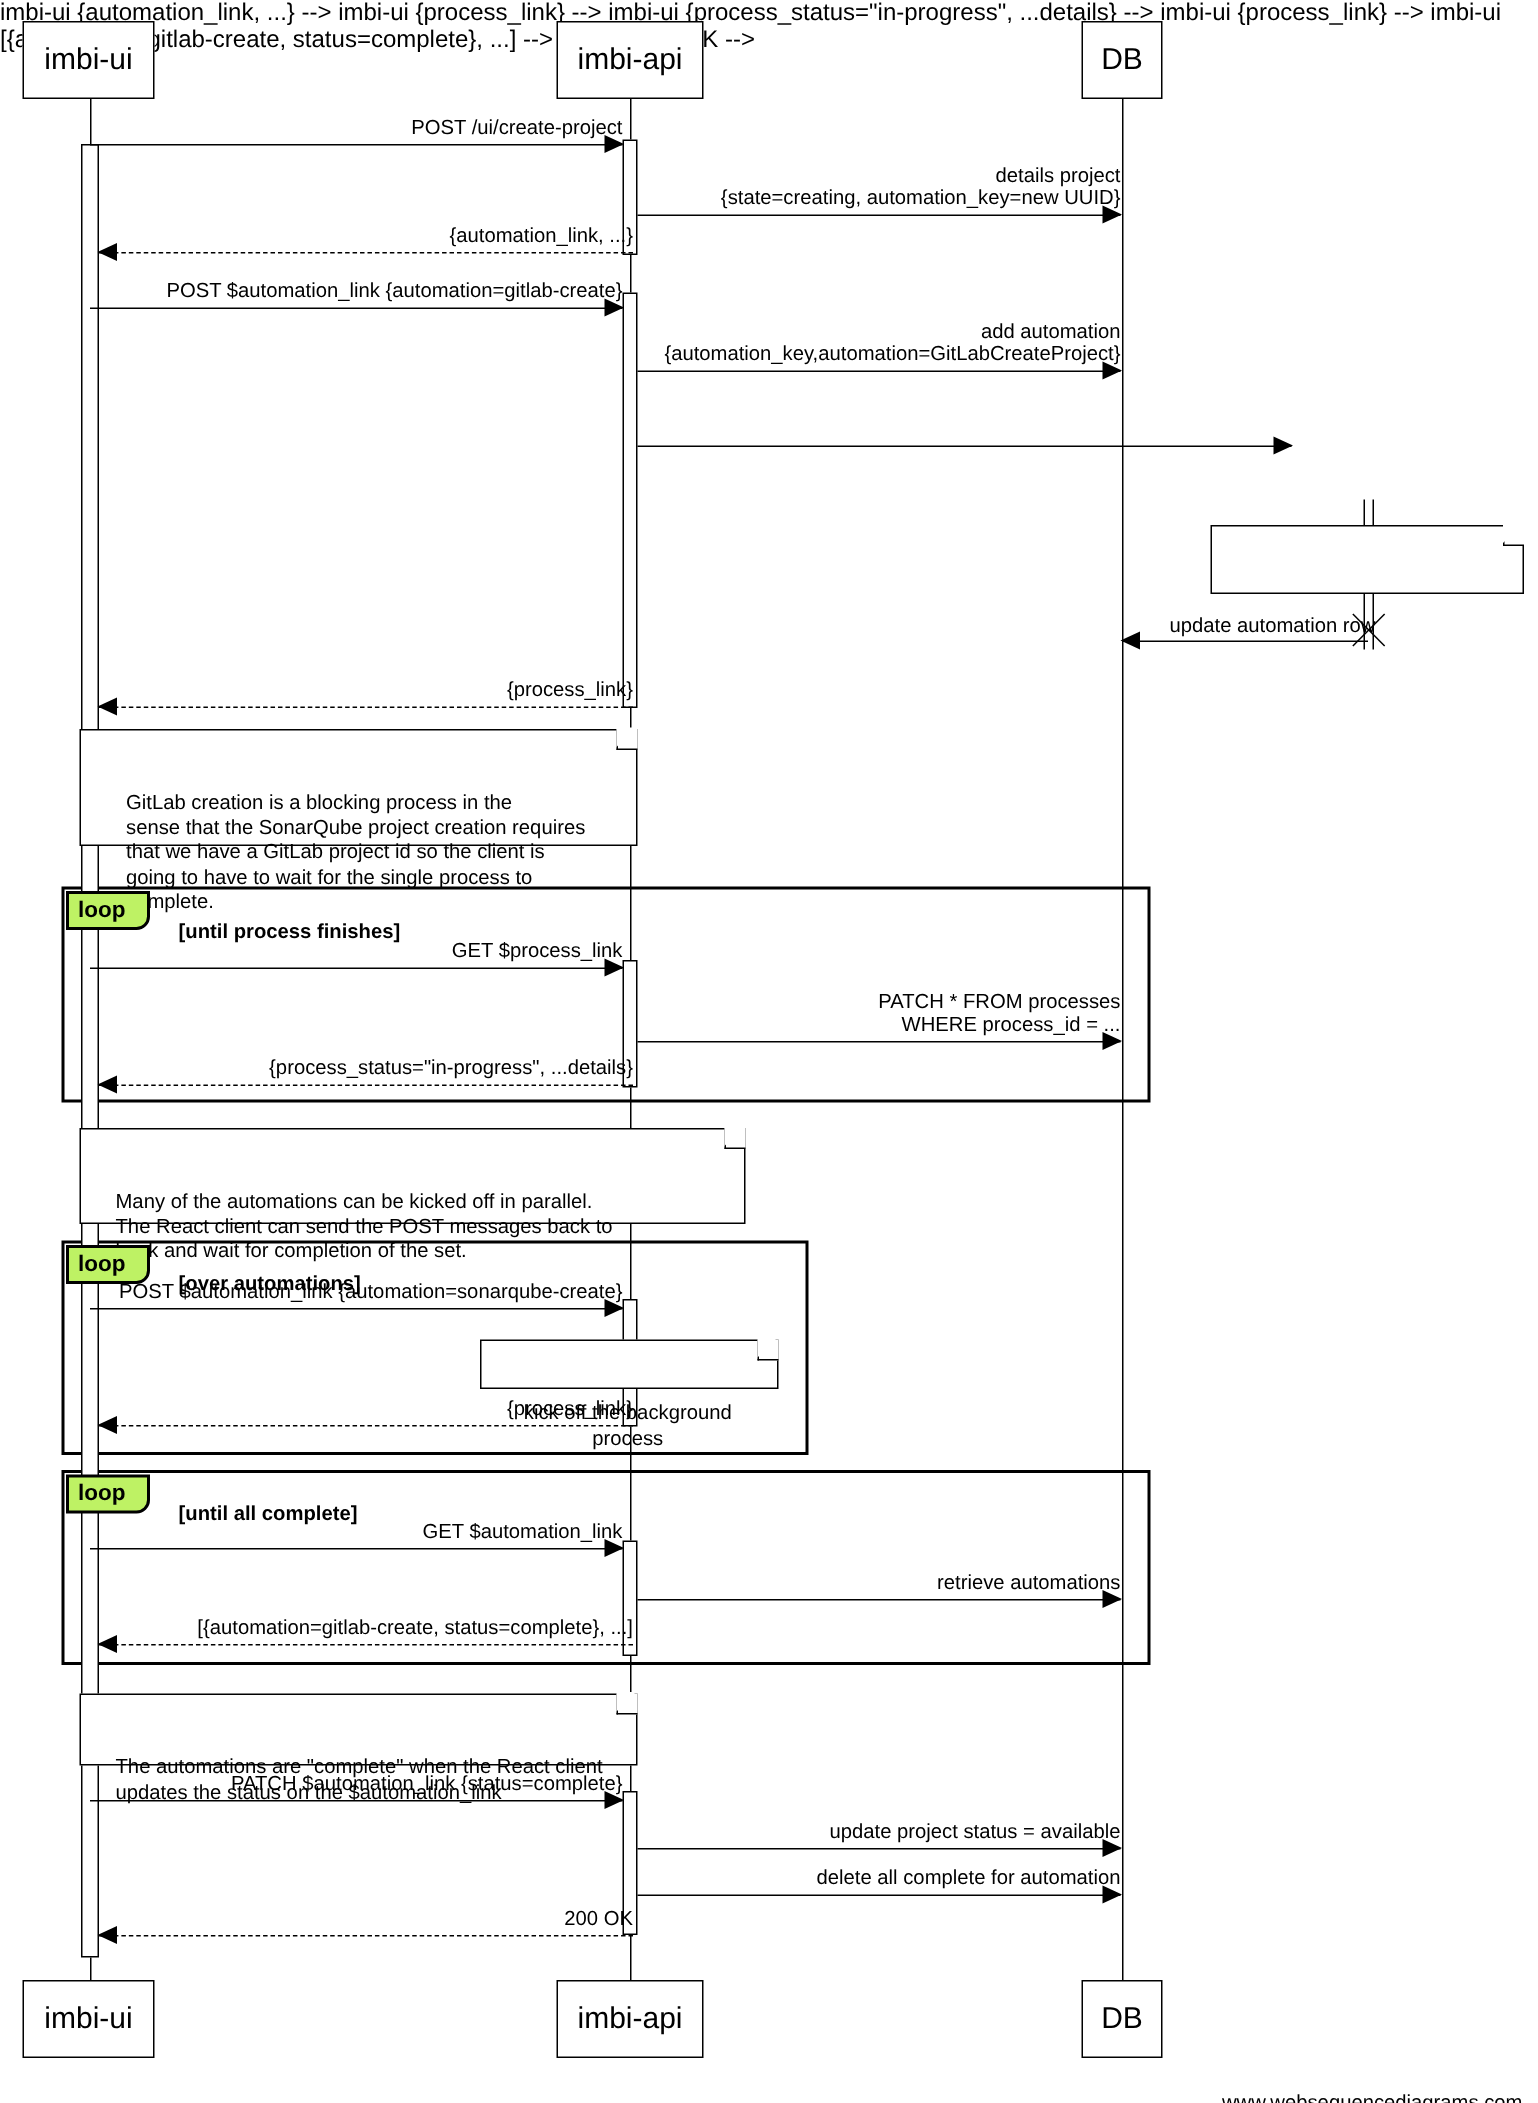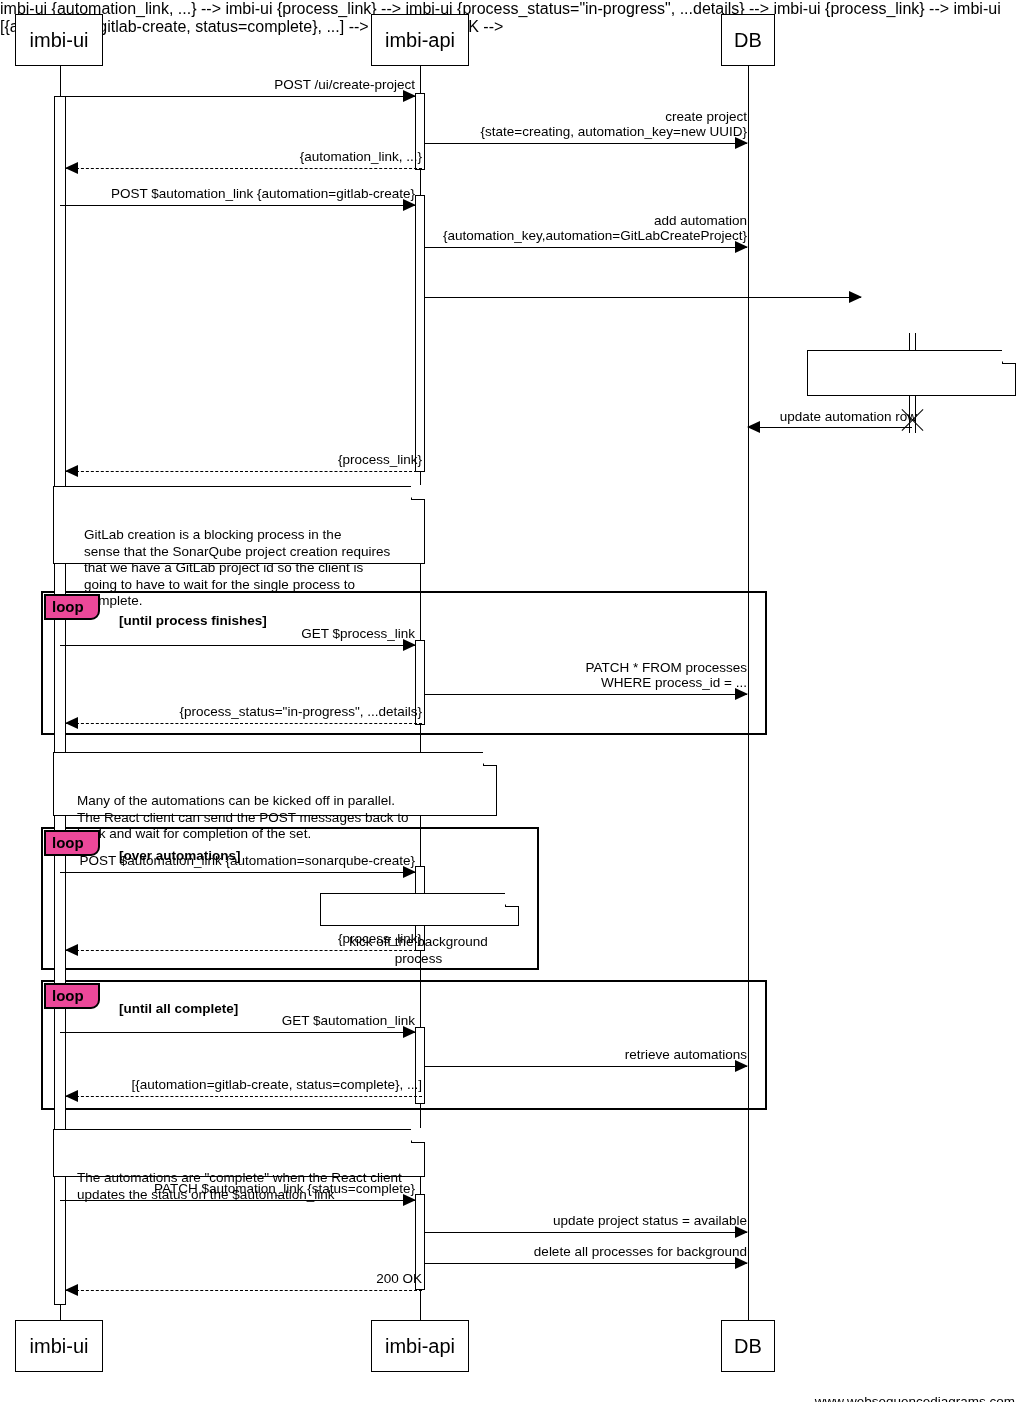--- a/index.html
+++ b/index.html
@@ -120,21 +120,21 @@
     position: absolute;
     box-sizing: border-box;
     border: 2px solid #000;
     background: transparent;
     z-index: 3;
   }
   .frame-tab {
     position: absolute;
     box-sizing: border-box;
     border: 2px solid #000;
-    background: #ec4899;
+    background: #bef264;
     font-size: 15px;
     font-weight: bold;
     line-height: 1;
     padding: 3px 14px 4px 6px;
     border-bottom-right-radius: 9px;
     z-index: 8;
   }
   .frame-cond {
     position: absolute;
     font-size: 13.5px;
@@ -236,21 +236,21 @@
   <div class="msg to-right" style="left:60px; top:96px; width:355px;">
     <div class="line"></div>
     <div class="head"></div>
     <div class="label">POST /ui/create-project</div>
   </div>
 
   
   <div class="msg to-right" style="left:425px; top:143px; width:322px;">
     <div class="line"></div>
     <div class="head"></div>
-    <div class="label">create project
+    <div class="label">details project
 {state=creating, automation_key=new UUID}</div>
   </div>
 
    imbi-ui  {automation_link, ...} --&gt;
   <div class="msg to-left dashed" style="left:66px; top:168px; width:356px;">
     <div class="line"></div>
     <div class="head"></div>
     <div class="label">{automation_link, ...}</div>
   </div>
 
@@ -358,21 +358,21 @@
   <div class="msg to-right" style="left:425px; top:1232px; width:322px;">
     <div class="line"></div>
     <div class="head"></div>
     <div class="label">update project status = available</div>
   </div>
 
   
   <div class="msg to-right" style="left:425px; top:1263px; width:322px;">
     <div class="line"></div>
     <div class="head"></div>
-    <div class="label">delete all processes for background</div>
+    <div class="label">delete all complete for automation</div>
   </div>
 
    imbi-ui  200 OK --&gt;
   <div class="msg to-left dashed" style="left:66px; top:1290px; width:356px;">
     <div class="line"></div>
     <div class="head"></div>
     <div class="label">200 OK</div>
   </div>
 
   

